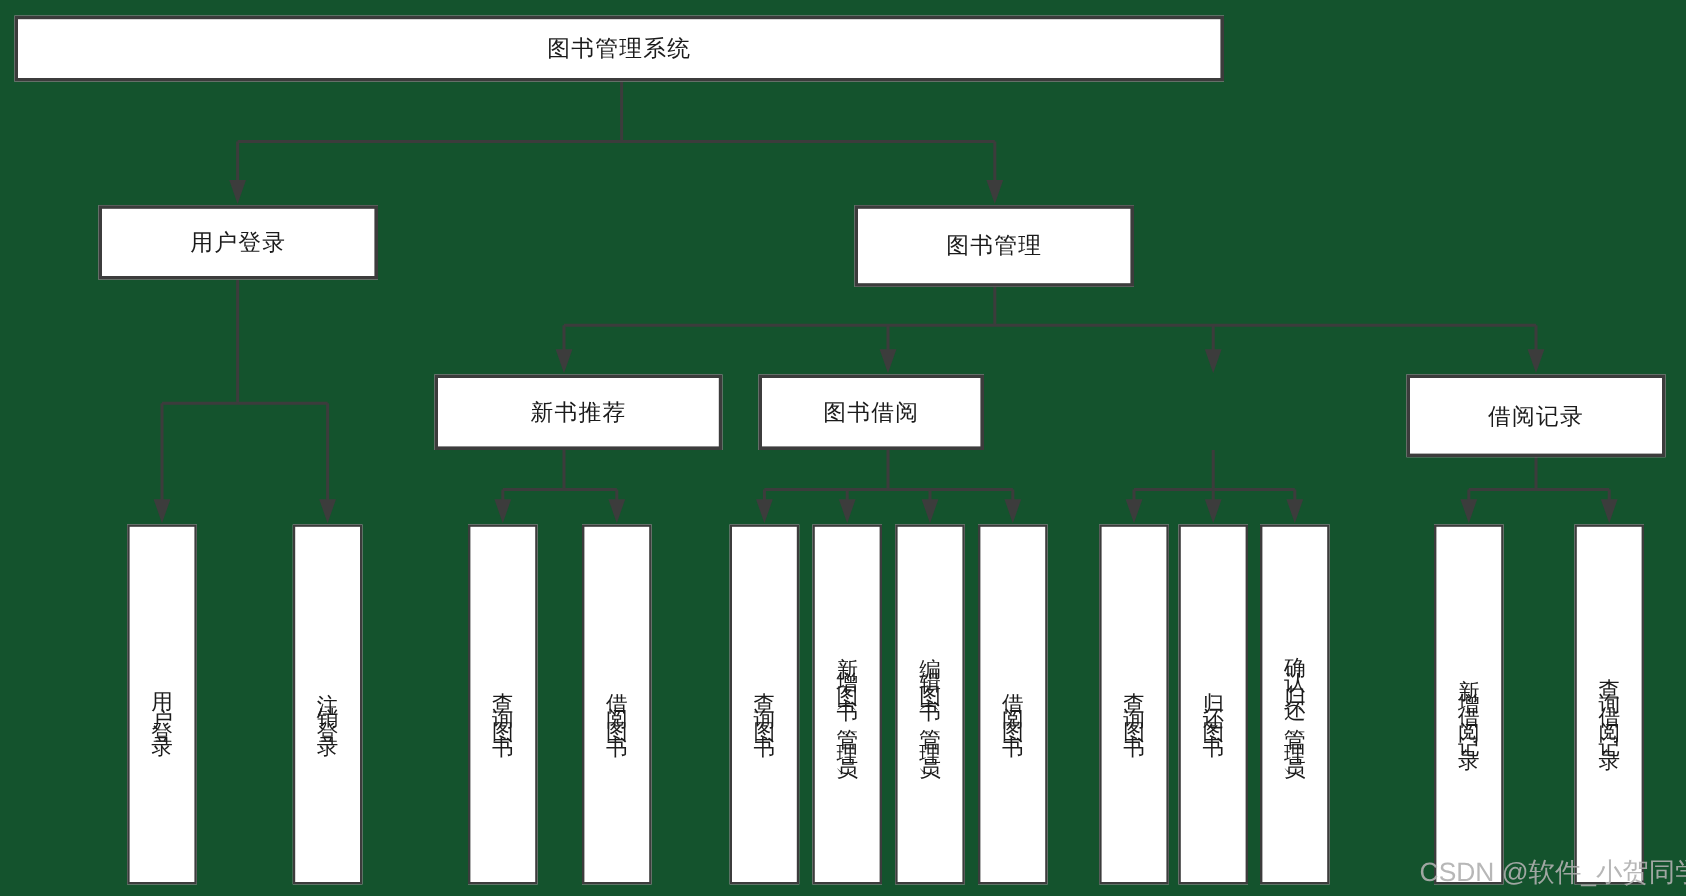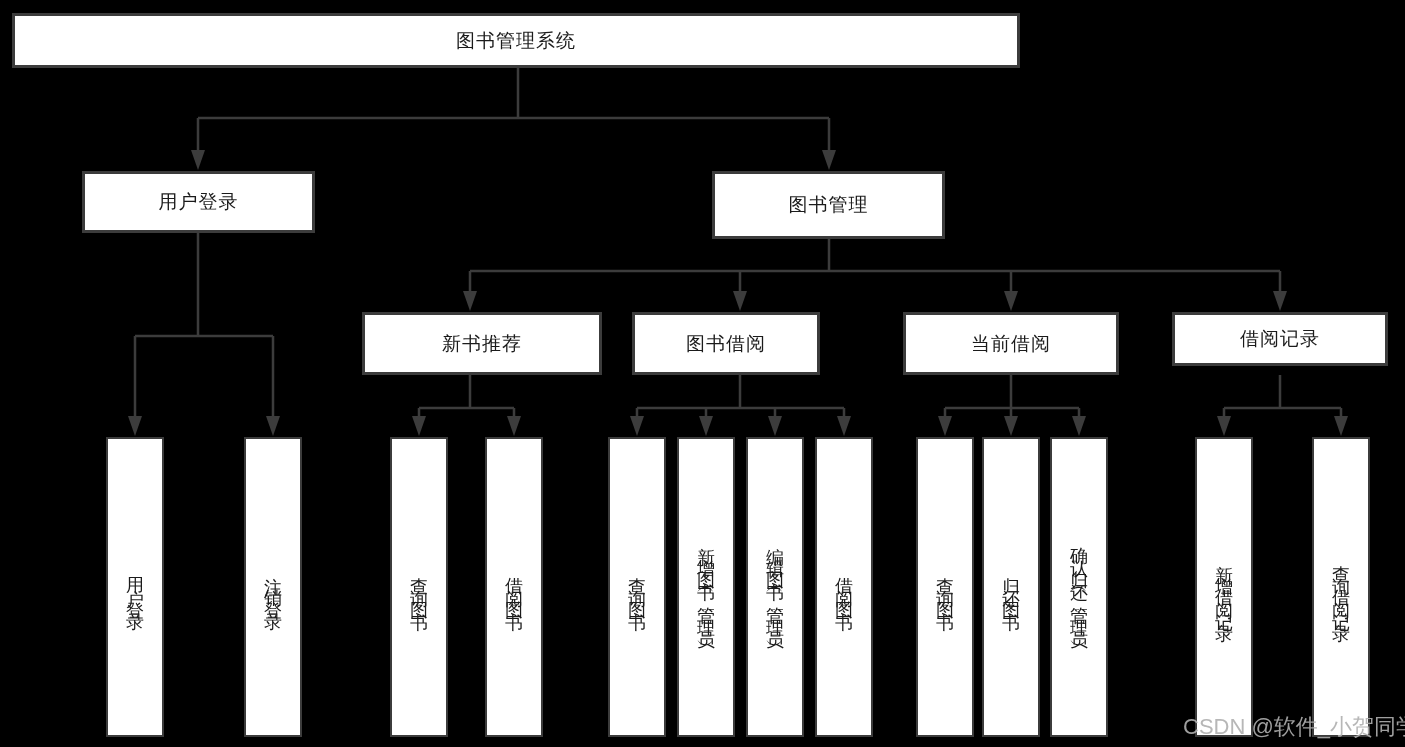--- a/index.html
+++ b/index.html
@@ -1,19 +1,19 @@
 <!DOCTYPE html>
 <html><head>
 <meta charset="utf-8">
 <style>
   html,body{margin:0;padding:0;background:#fff;}
   .canvas{
     position:relative;
     width:1405px;height:747px;
-    background:#000000;
+    background:#14532d;
     font-family:"Liberation Sans","DejaVu Sans",sans-serif;
     overflow:hidden;
   }
   .connectors{position:absolute;left:0;top:0;width:1405px;height:747px;z-index:1;}
   .node{
     position:absolute;
     box-sizing:border-box;
     border:3px solid #3c3c3c;
     background:#fff;
     display:flex;align-items:center;justify-content:center;
@@ -94,24 +94,21 @@
   <div class="node" style="left:712px;top:171px;width:233px;height:68px">
     <span class="hlabel">图书管理</span>
   </div>
 
   <div class="node" style="left:362px;top:312px;width:240px;height:63px">
     <span class="hlabel">新书推荐</span>
   </div>
   <div class="node" style="left:632px;top:312px;width:188px;height:63px">
     <span class="hlabel">图书借阅</span>
   </div>
-  <div class="node" style="left:903px;top:312px;width:216px;height:63px">
-    <span class="hlabel">当前借阅</span>
-  </div>
-  <div class="node" style="left:1172px;top:312px;width:216px;height:54px">
+  <div class="node" style="left:1172px;top:312px;width:216px;height:69px">
     <span class="hlabel">借阅记录</span>
   </div>
 
   <div class="node leaf" style="left:106px">
     <span class="vlabel">用户登录</span>
   </div>
   <div class="node leaf" style="left:244px">
     <span class="vlabel">注销登录</span>
   </div>
 

